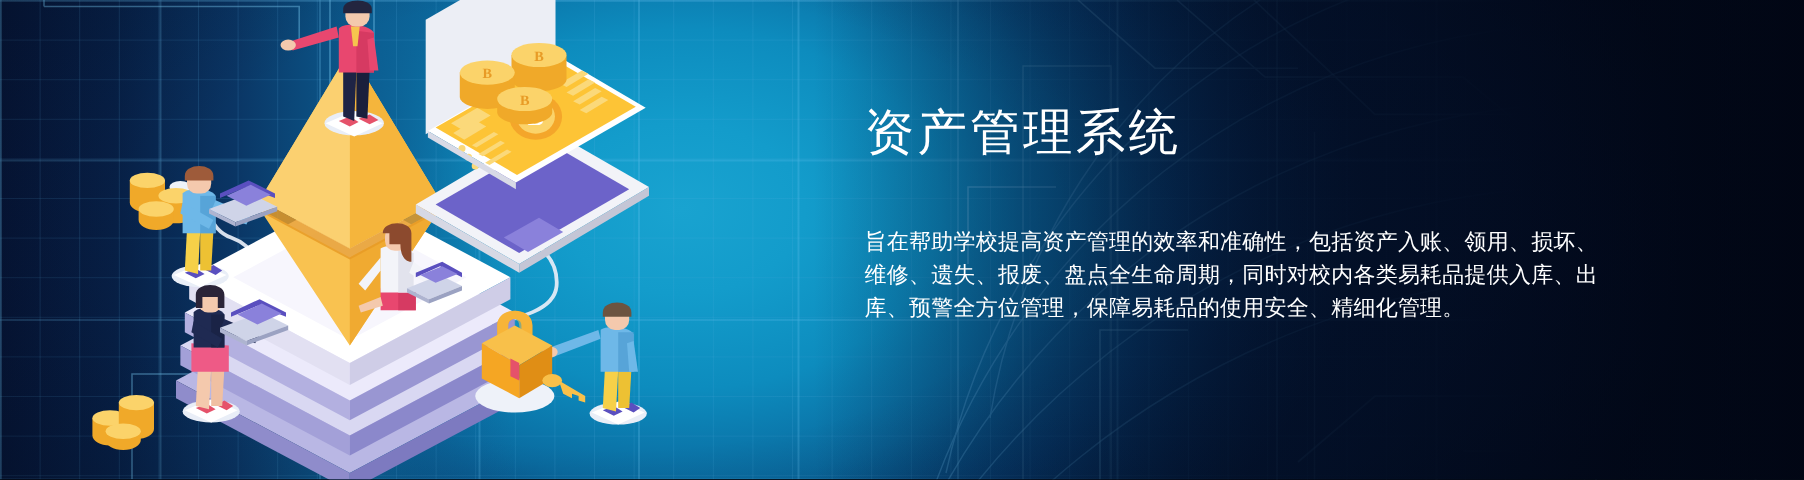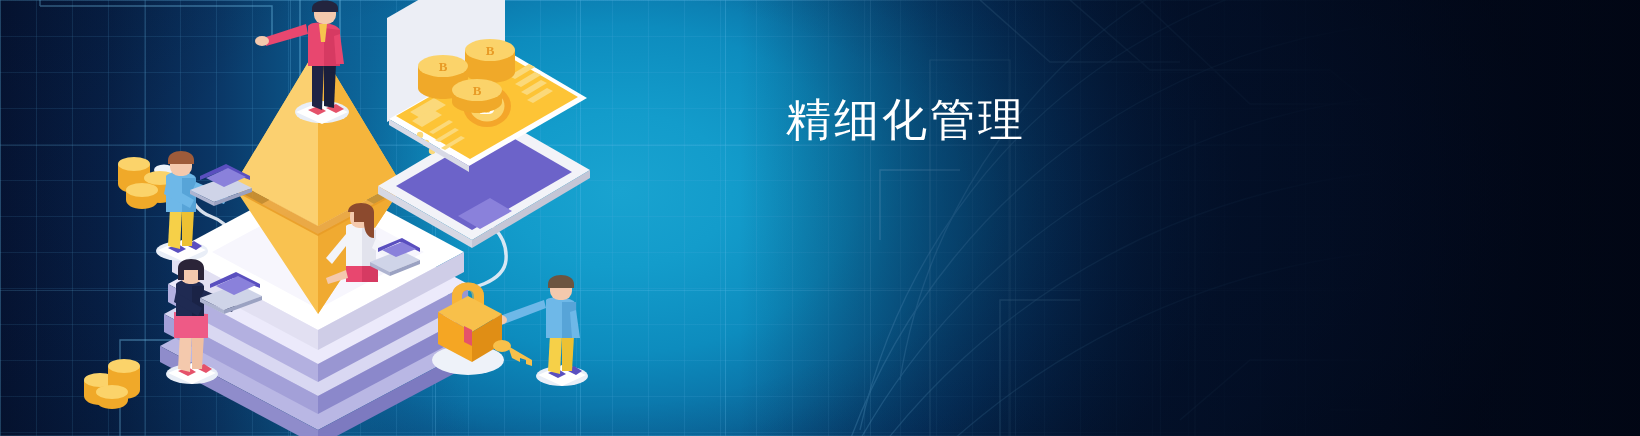--- a/index.html
+++ b/index.html
@@ -409,16 +409,17 @@
       <path d="M412 338 L412 368 L442 350 L442 320 Z" fill="#e08e15"></path>
       <path d="M404 332 L404 348 L412 352 L412 336 Z" fill="#e5526a"></path>
 
       <ellipse cx="442" cy="352" rx="9" ry="6" fill="#f8c04a"></ellipse>
       <path d="M448 352 L472 366 L472 372 L466 370 L466 366 L460 364 L460 368 L452 364 Z" fill="#f8c04a"></path>
     </g>
 
   </svg>
 
   <div class="copy">
-    <h1 class="title">精细化管理</h1>
+    <h1 class="title">资产管理系统</h1>
+    <p class="desc">旨在帮助学校提高资产管理的效率和准确性，包括资产入账、领用、损坏、维修、遗失、报废、盘点全生命周期，同时对校内各类易耗品提供入库、出库、预警全方位管理，保障易耗品的使用安全、精细化管理。</p>
   </div>
 
 </div>
 
 </body></html>

